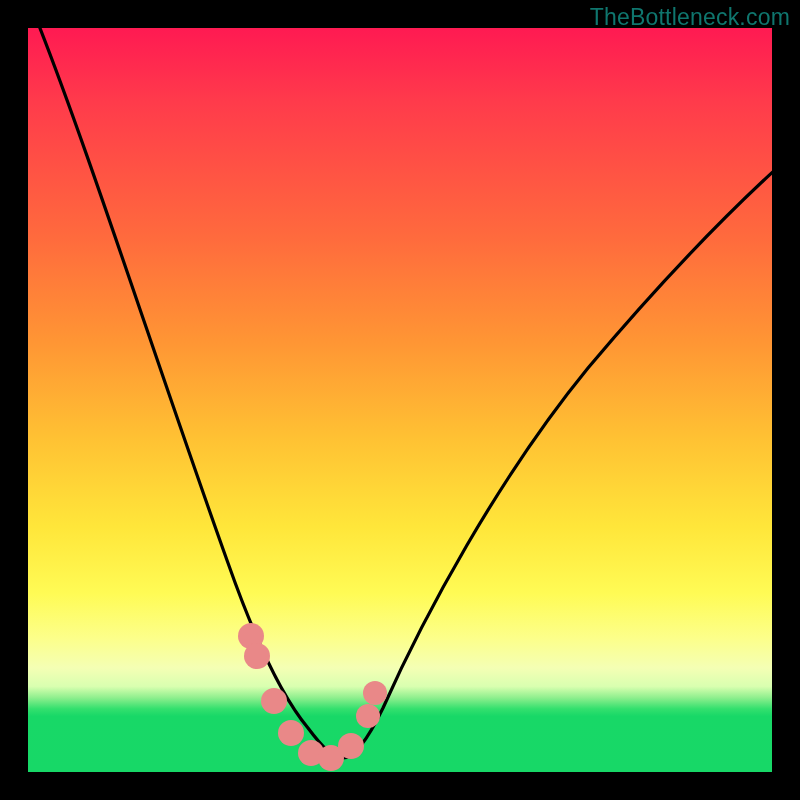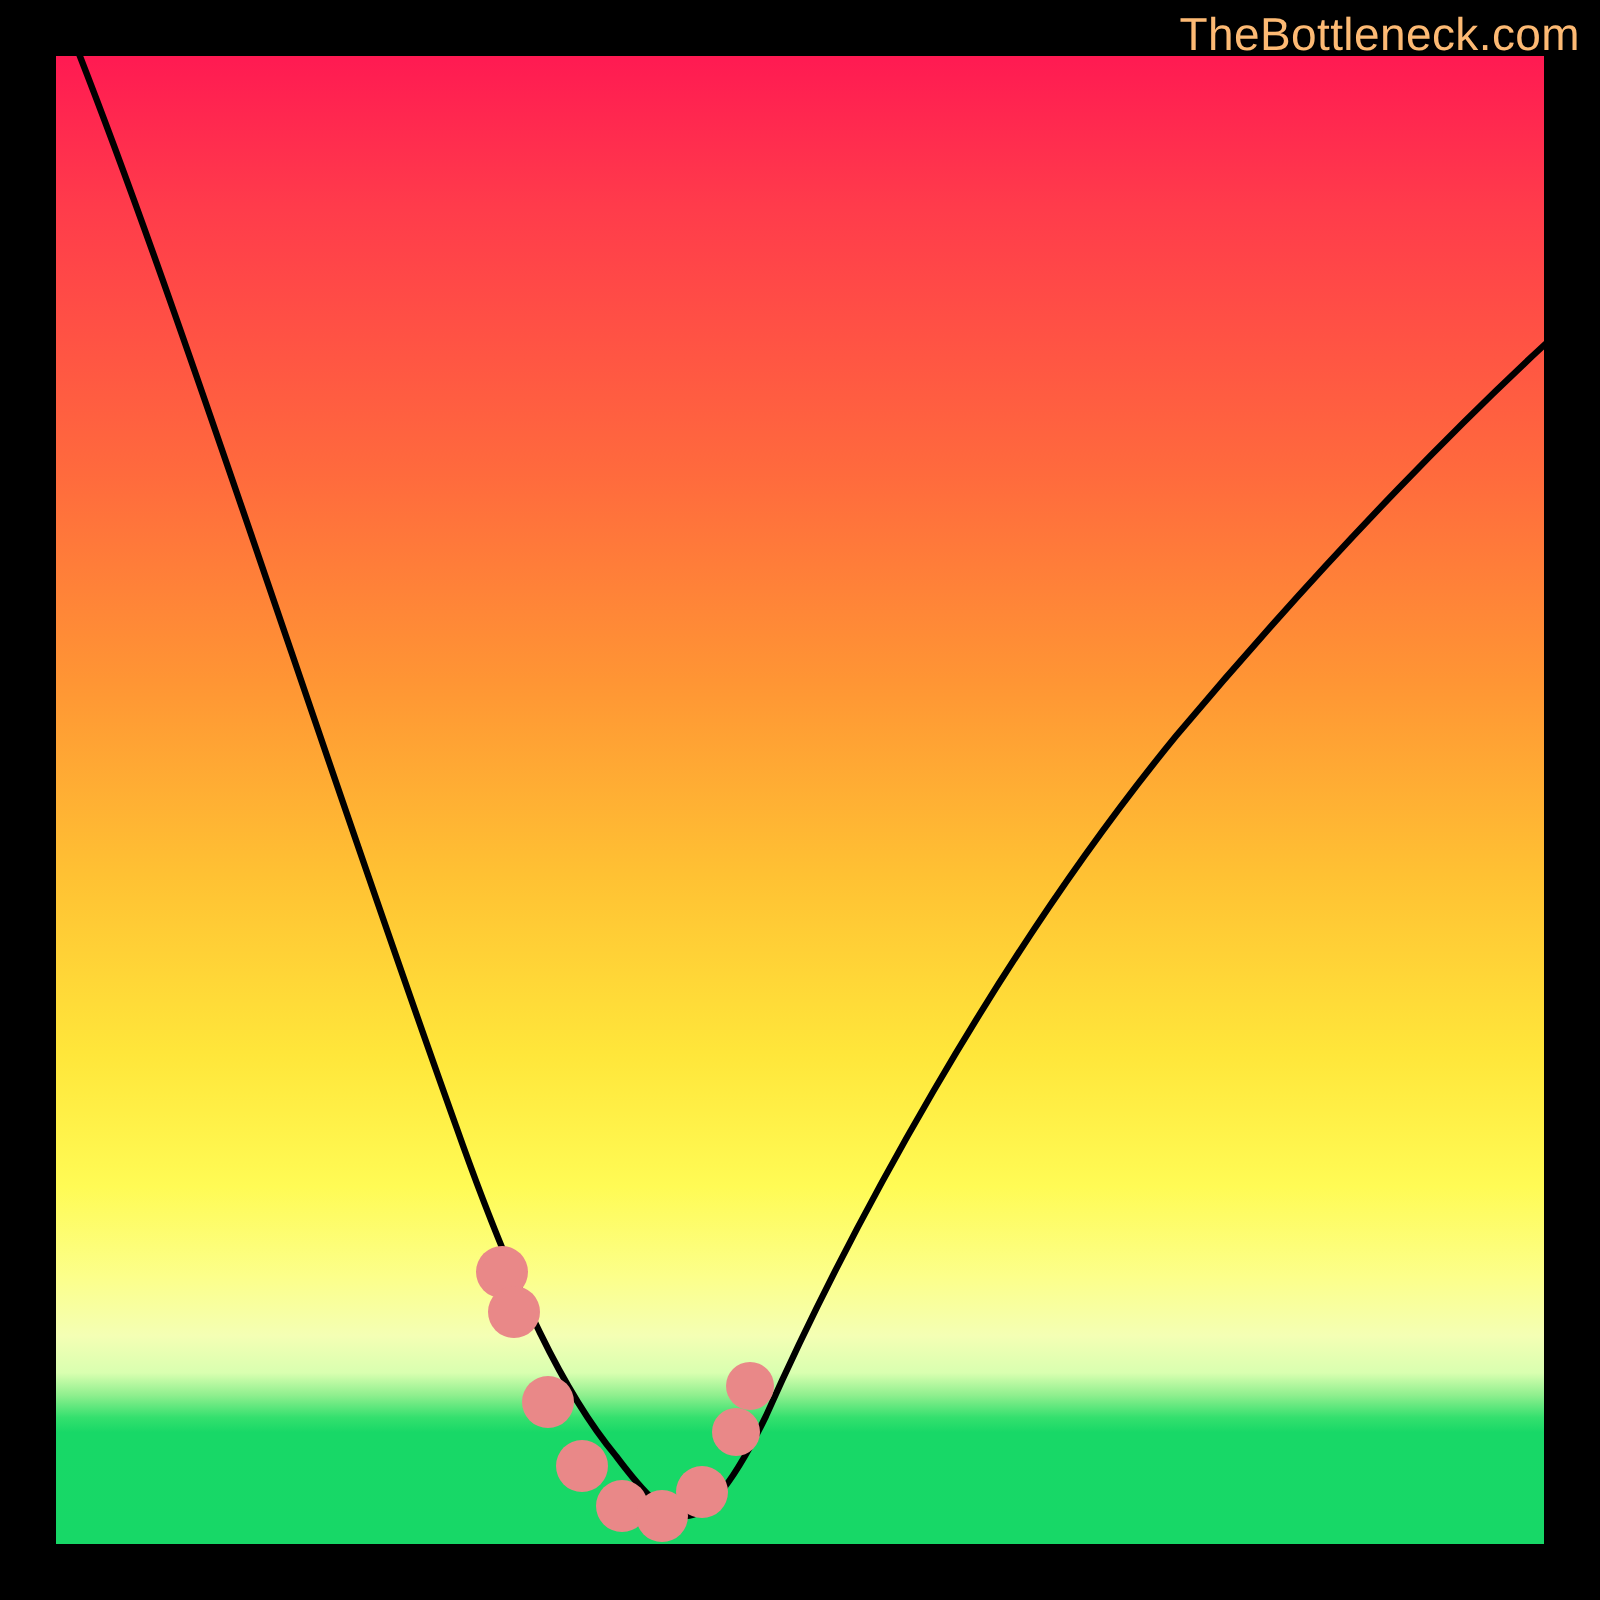--- a/index.html
+++ b/index.html
@@ -49,21 +49,21 @@
       #8fef8e 90%,
       #34e06e 91.5%,
       #18d867 92.5%,
       #17d867 100%
     );
   }
   .watermark {
     position: absolute;
     top: 4px;
     right: 10px;
-    color: #fdba74;
+    color: #0f766e;
     font-size: 23px;
     letter-spacing: 0.2px;
     font-weight: 400;
     user-select: none;
   }
   svg.curve {
     position: absolute;
     top: 0;
     left: 0;
   }

